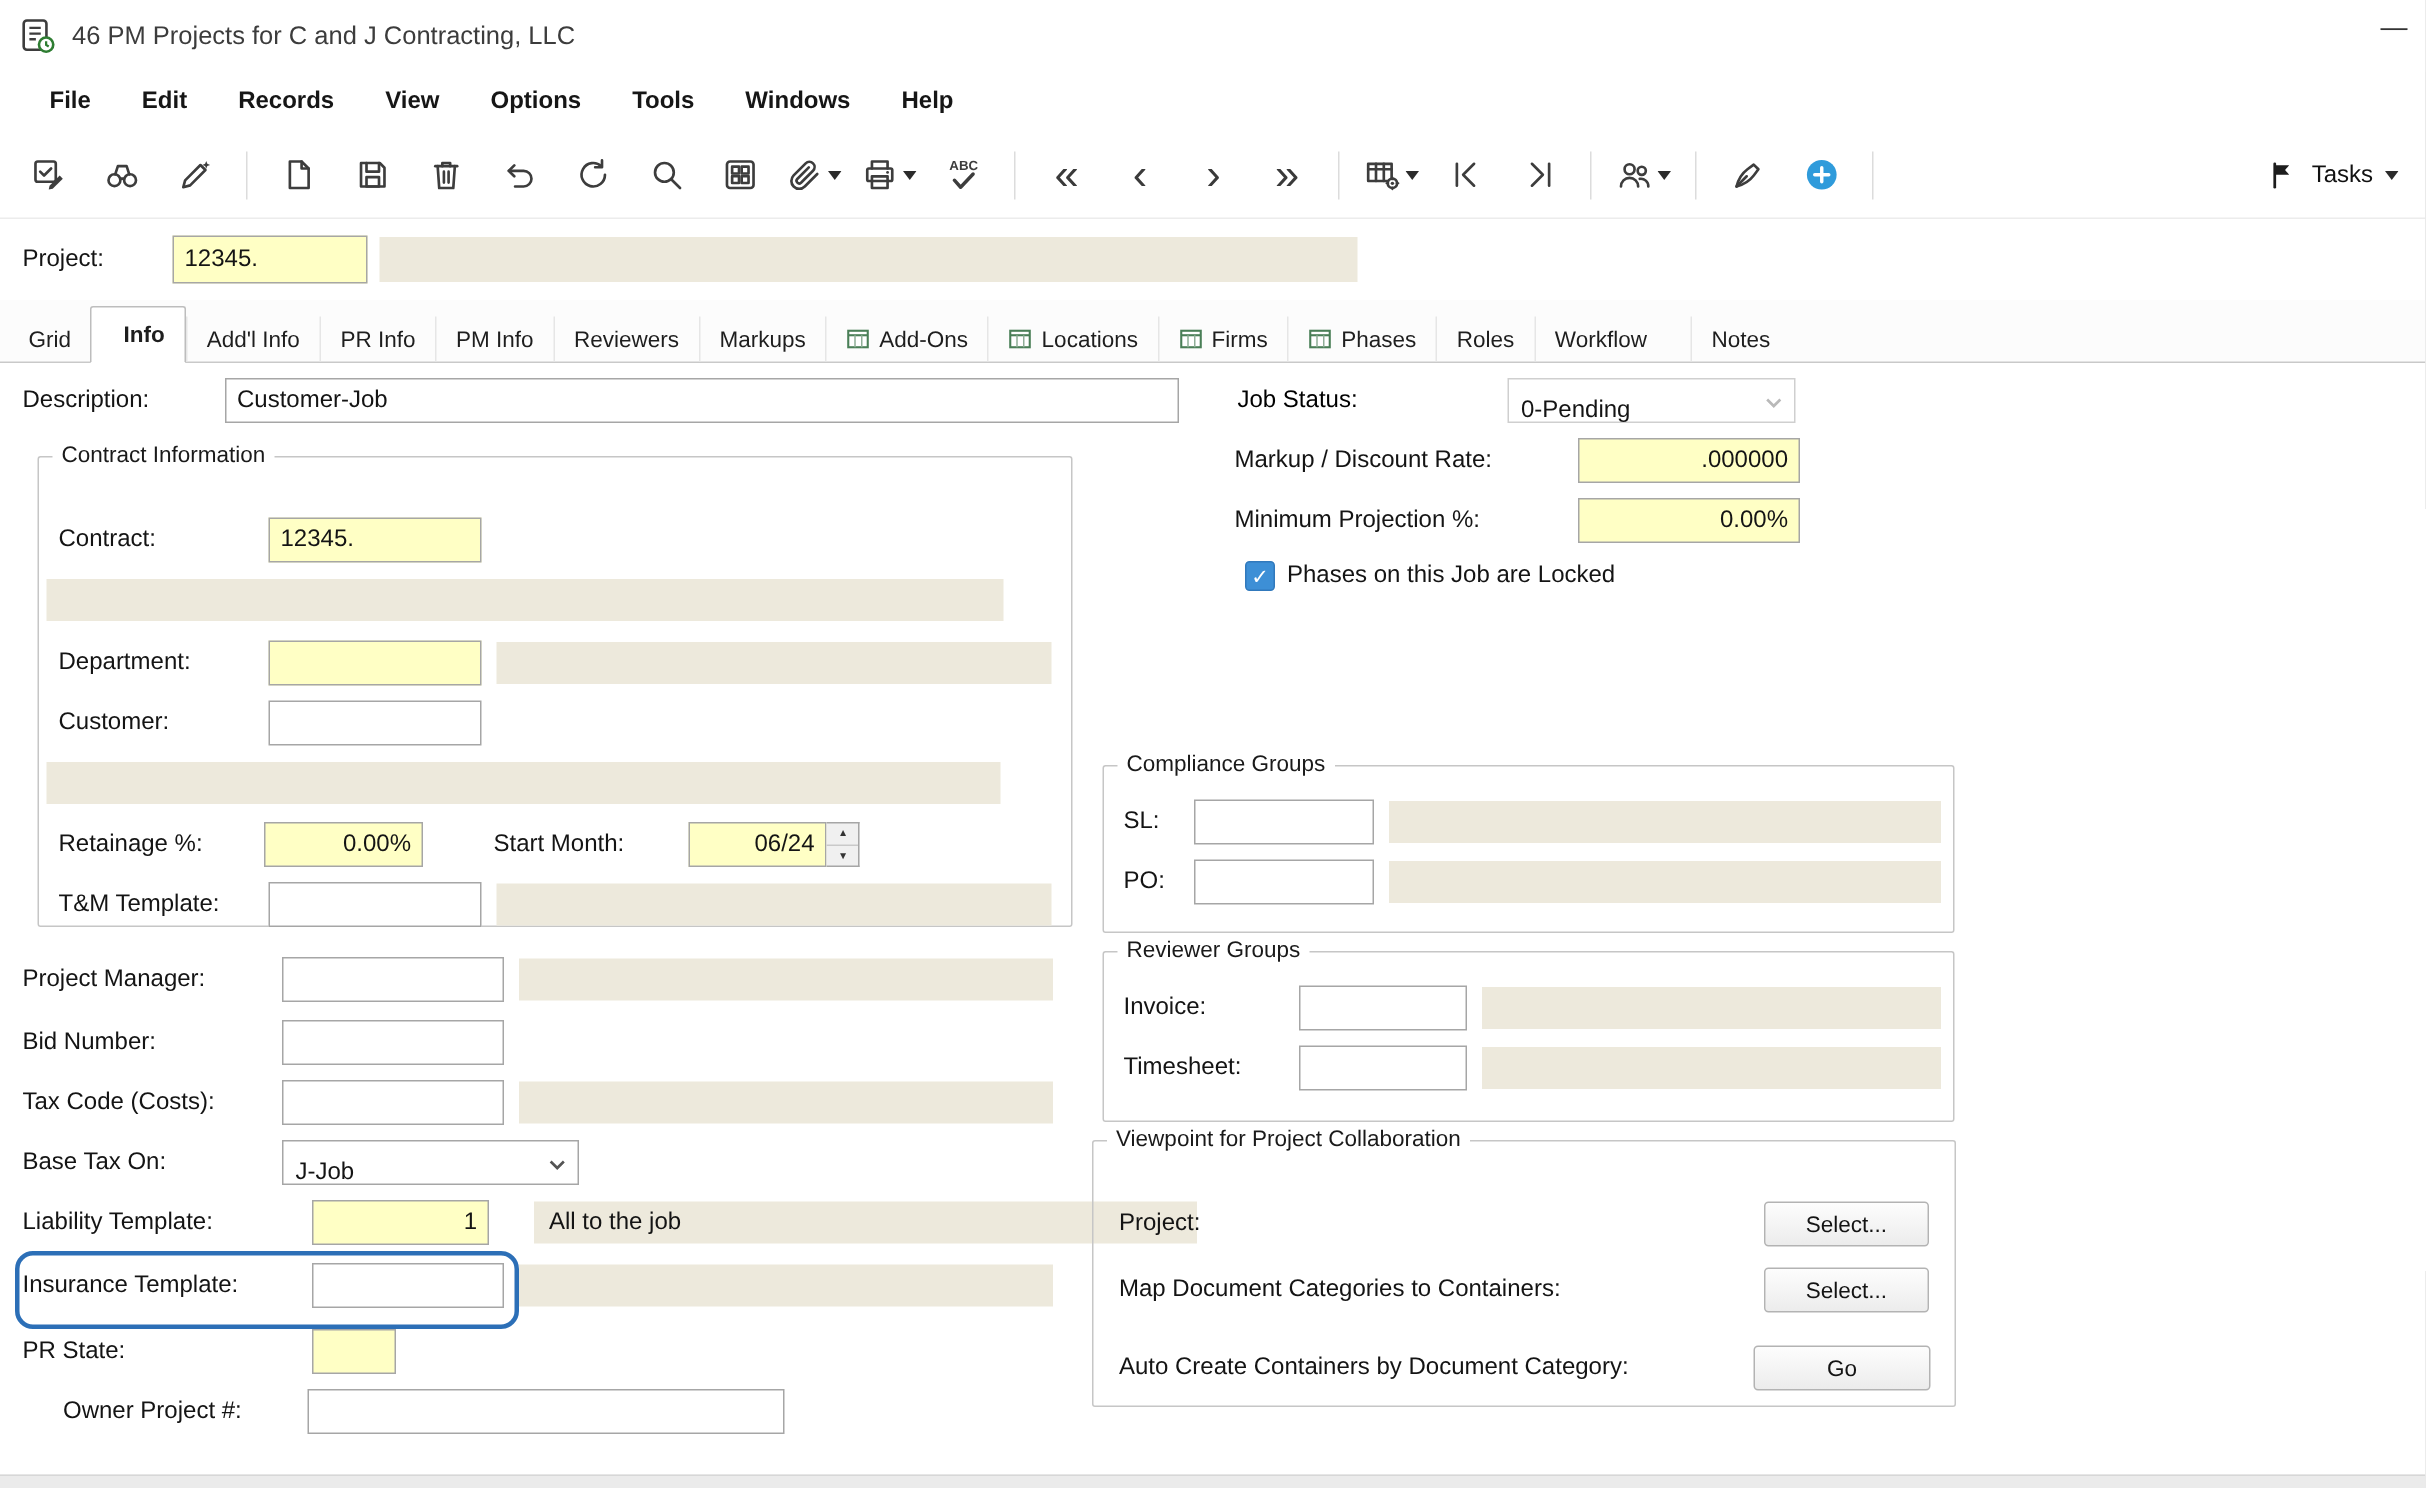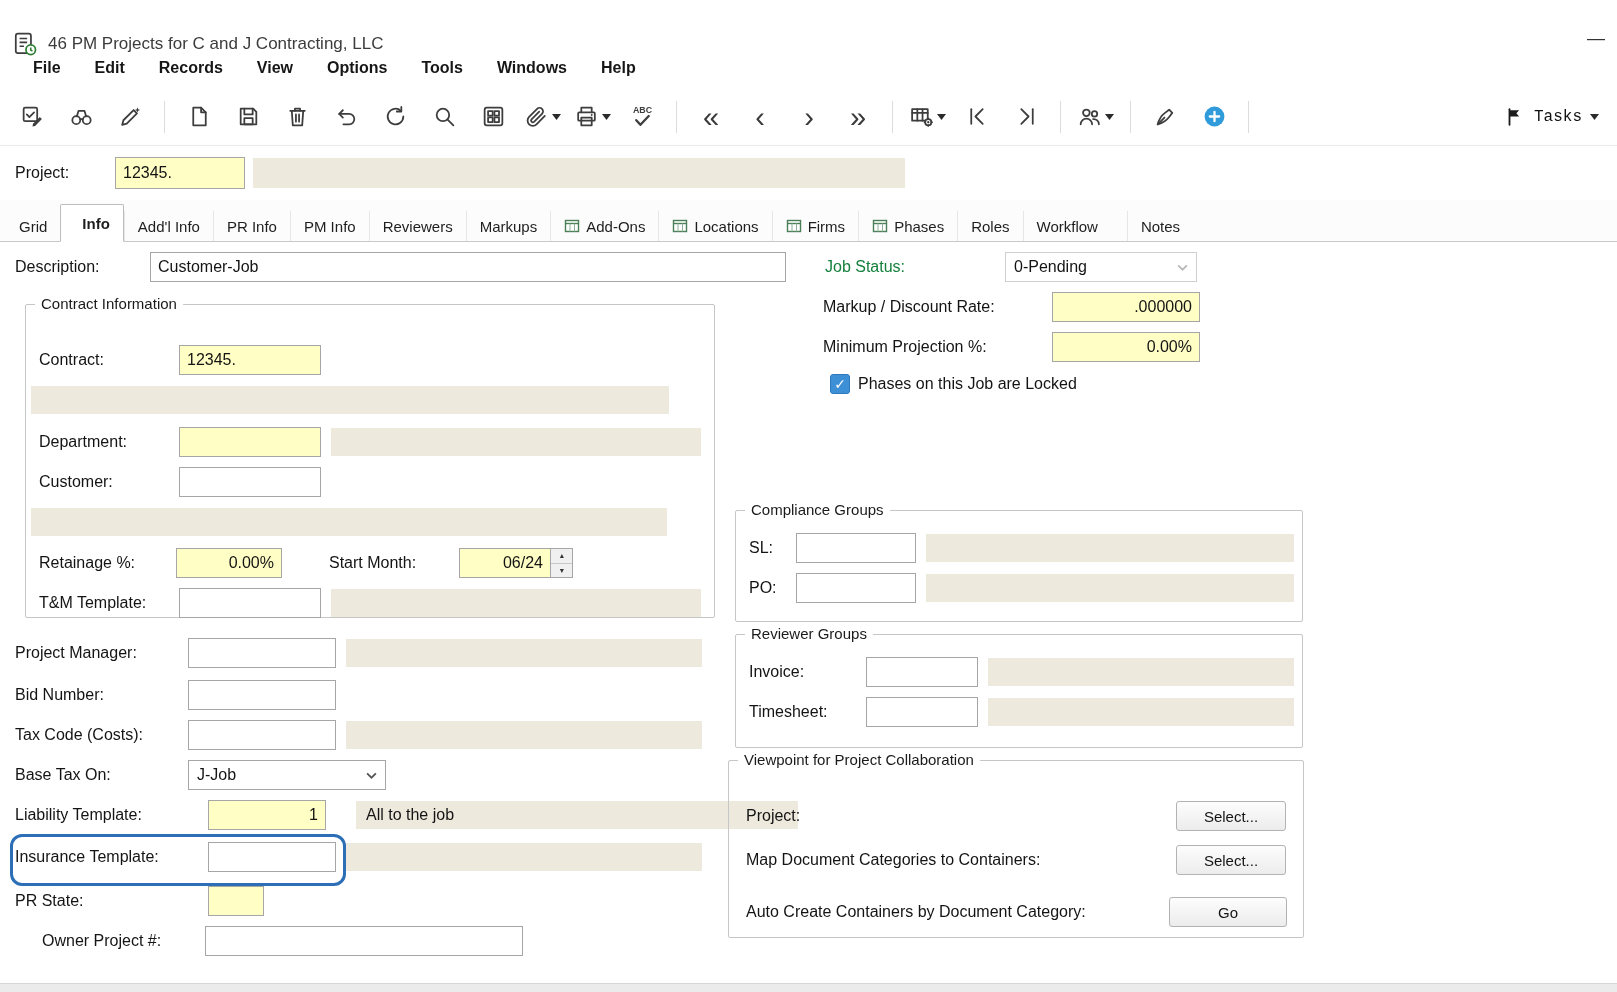--- a/index.html
+++ b/index.html
@@ -1,53 +1,53 @@
 <!DOCTYPE html>
 <html><head>
 <meta charset="utf-8">
 <style>
   html,body{margin:0;padding:0;background:#d9d9d9;}
   .window{position:relative;width:1617px;height:992px;background:#fff;overflow:hidden;
     font-family:"Liberation Sans","DejaVu Sans",sans-serif;color:#141414;}
   
-  .titlebar{position:absolute;top:0;left:0;right:0;height:48px;display:flex;align-items:center;padding:0 12px;background:#fff;margin-top:20px;}
+  .titlebar{position:absolute;top:0;left:0;right:0;height:48px;display:flex;align-items:center;padding:0 12px;background:#fff;}
   .titlebar .app-title{font-size:17px;color:#3c3c3c;margin-left:10px;}
   .min-btn{position:absolute;right:6px;top:8px;font-size:18px;color:#333;width:30px;text-align:center;}
   
   .menubar{position:absolute;top:48px;left:0;right:0;height:40px;display:flex;align-items:center;padding-left:16px;}
   .menu-item{font-size:16px;font-weight:700;color:#161616;padding:0 17px;line-height:40px;}
   
   .toolbar{position:absolute;top:88px;left:0;right:0;height:58px;display:flex;align-items:center;padding:0 12px;gap:9px;border-bottom:1px solid #ececec;box-sizing:border-box;}
   .tbtn{height:42px;min-width:40px;display:flex;align-items:center;justify-content:center;background:none;border:none;padding:0 2px;gap:3px;}
   .tbtn svg.ico{width:25px;height:25px;stroke:#3d3d3d;fill:none;stroke-width:1.7;stroke-linecap:round;stroke-linejoin:round;}
   .tsep{width:1px;height:32px;background:#dcdcdc;margin:0 5px;}
   .navg{font-size:29px;color:#3a3a3a;line-height:40px;padding:0 7px;font-weight:500;}
-  .tasks{margin-left:auto;display:flex;align-items:center;gap:8px;font-size:16px;color:#111;border:none;background:none;font-family:Liberation Mono, monospace;}
+  .tasks{margin-left:auto;display:flex;align-items:center;gap:8px;font-size:16px;color:#111;border:none;background:none;}
   
   .project-row{position:absolute;top:146px;left:0;right:0;height:54px;}
   
   .tabstrip{position:absolute;top:200px;left:0;right:0;height:42px;display:flex;align-items:flex-end;padding-left:6px;background:#fcfcfc;border-bottom:1px solid #c9c9c9;box-sizing:border-box;}
   .tab{height:30px;padding:0 13px;display:flex;align-items:center;gap:6px;font-size:15px;color:#1e1e1e;white-space:nowrap;}
   .tab + .tab{border-left:1px solid #e6e6e6;}
   .tab.active{background:#fff;border:1px solid #bdbdbd;border-bottom:1px solid #fff;height:36px;font-weight:700;margin-bottom:-1px;border-radius:2px 2px 0 0;padding-left:21px;}
   .tab.gap{margin-left:16px;border-left:1px solid #e6e6e6;}
   .tabico{width:16px;height:16px;}
   
   .content{position:absolute;top:242px;left:0;right:0;bottom:8px;background:#fff;}
   .lbl{position:absolute;font-size:16px;line-height:30px;color:#141414;white-space:nowrap;}
-  .lbl.gray{color:#15803d;}
+  .lbl.gray{color:#000000;}
   .lbl.italic{}
   .inp{position:absolute;height:30px;box-sizing:border-box;border:1px solid #a6a6a6;background:#fff;font-family:inherit;font-size:16px;padding:0 7px;color:#141414;}
   .inp.yellow{background:#FFFFC5;}
   .inp.right{text-align:right;}
   .ro{position:absolute;height:28px;background:#EDE9DC;}
   .ro.text{font-size:16px;line-height:28px;padding:0 10px;color:#141414;box-sizing:border-box;}
   .group{position:absolute;border:1px solid #c6c6c6;border-radius:2px;}
   .legend{position:absolute;top:-11px;left:9px;background:#fff;padding:0 6px;font-size:15px;color:#1a1a1a;line-height:20px;white-space:nowrap;}
-  .combo{position:absolute;height:30px;box-sizing:border-box;border:1px solid #a6a6a6;background:#fff;display:flex;align-items:center;justify-content:space-between;padding:1px 8px;font-size:16px;}
+  .combo{position:absolute;height:30px;box-sizing:border-box;border:1px solid #a6a6a6;background:#fff;display:flex;justify-content:space-between;padding:12px 8px;font-size:16px;}
   .combo.disabled{border-color:#cfcfcf;}
   .btn{position:absolute;height:30px;background:linear-gradient(#fdfdfd,#ececec);border:1px solid #b3b3b3;border-radius:3px;font-family:inherit;font-size:15px;color:#141414;display:flex;align-items:center;justify-content:center;}
   .checkbox{position:absolute;width:20px;height:20px;border-radius:3px;background:#fff;border:1px solid #8a8a8a;display:flex;align-items:center;justify-content:center;color:#fff;font-size:14px;box-sizing:border-box;}
   .checkbox[data-checked="true"]{background:#3D8FD6;border-color:#3179BC;}
   .checkbox[data-checked="true"]::after{content:"✓";}
   .spinner{position:absolute;width:22px;height:30px;box-sizing:border-box;border:1px solid #a6a6a6;border-left:none;background:#f0f0f0;display:flex;flex-direction:column;}
   .spin{flex:1;display:flex;align-items:center;justify-content:center;font-size:8px;color:#333;border-bottom:1px solid #c9c9c9;}
   .spin.down{border-bottom:none;}
   .spin.up::before{content:"▲";transform:scale(.85);}
   .spin.down::before{content:"▼";transform:scale(.85);}

